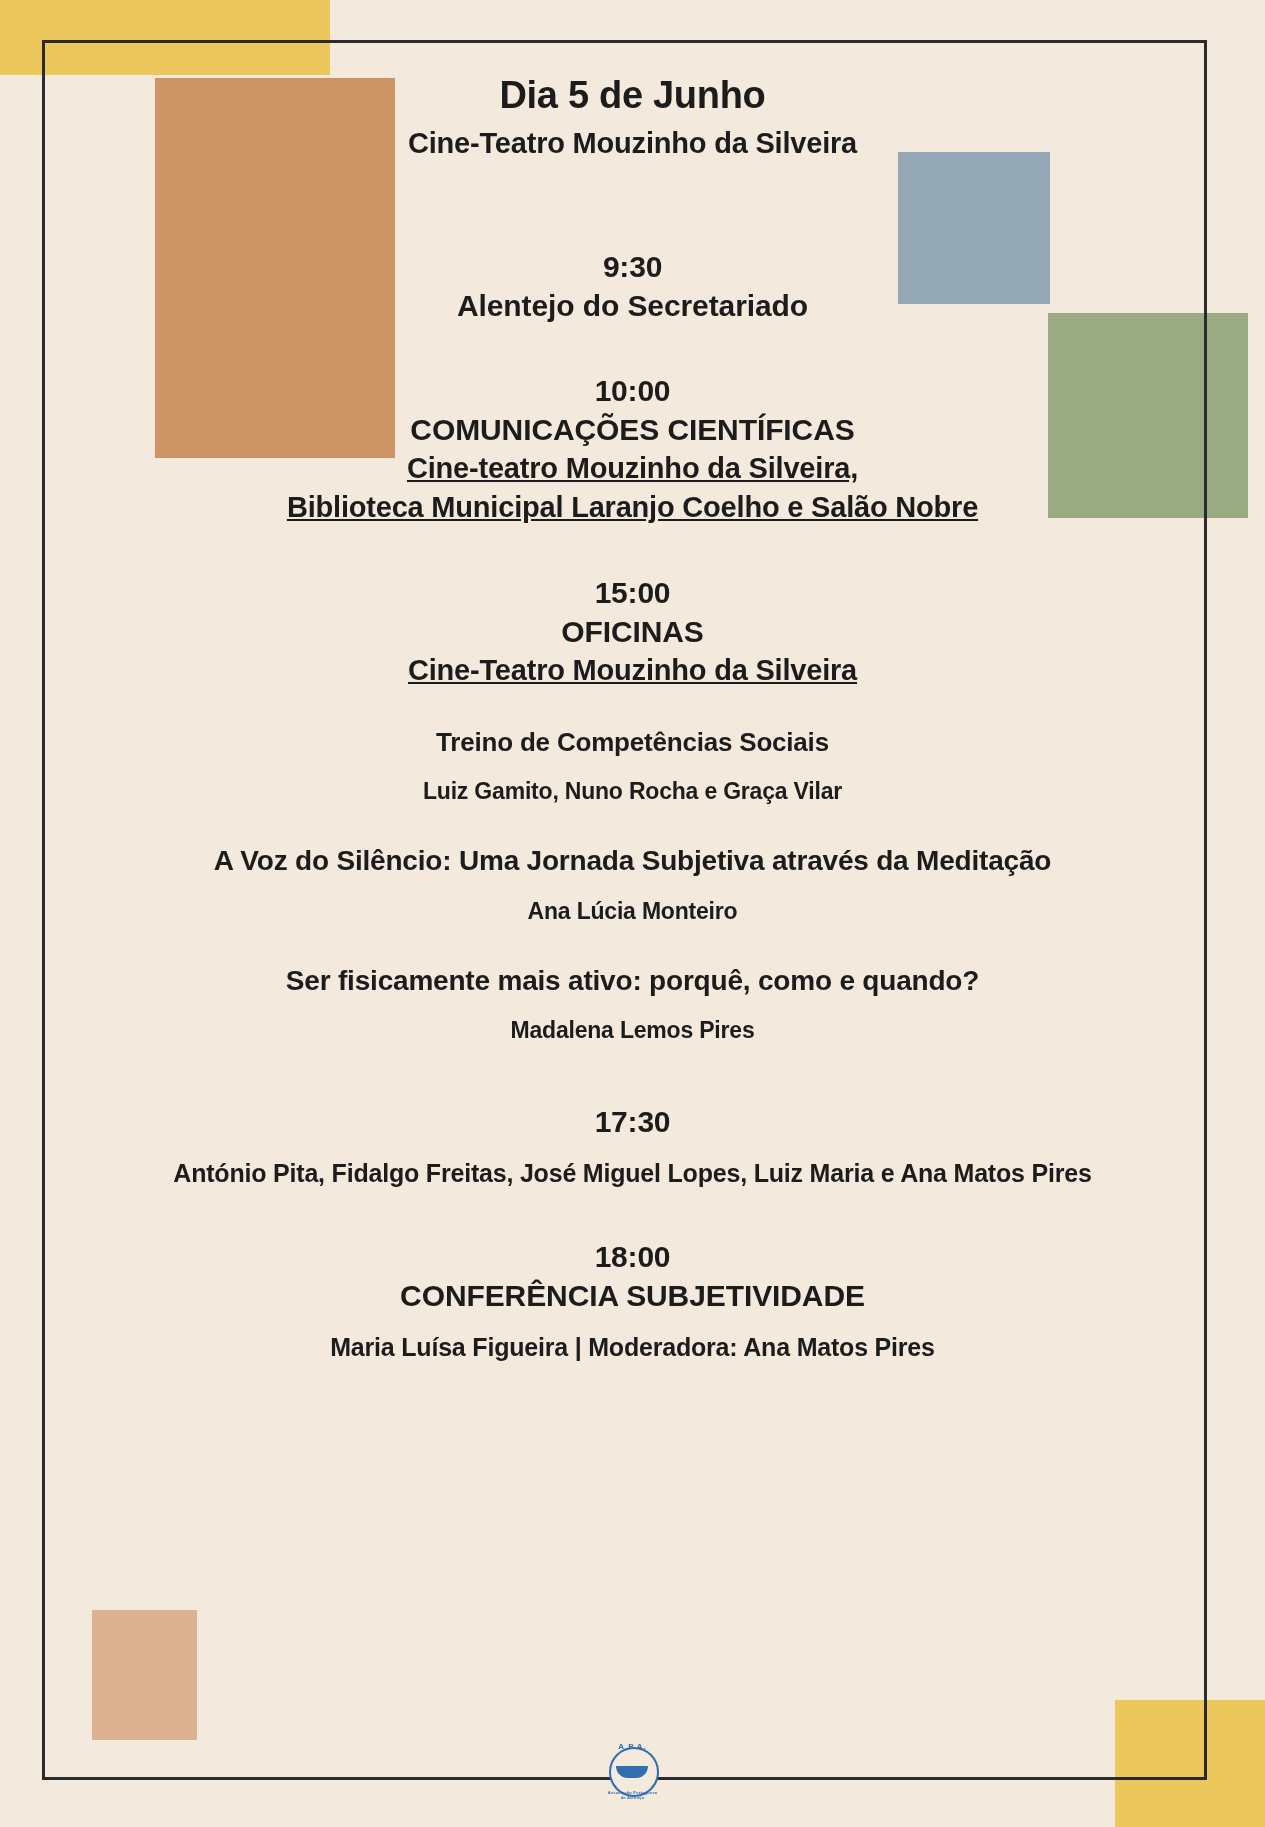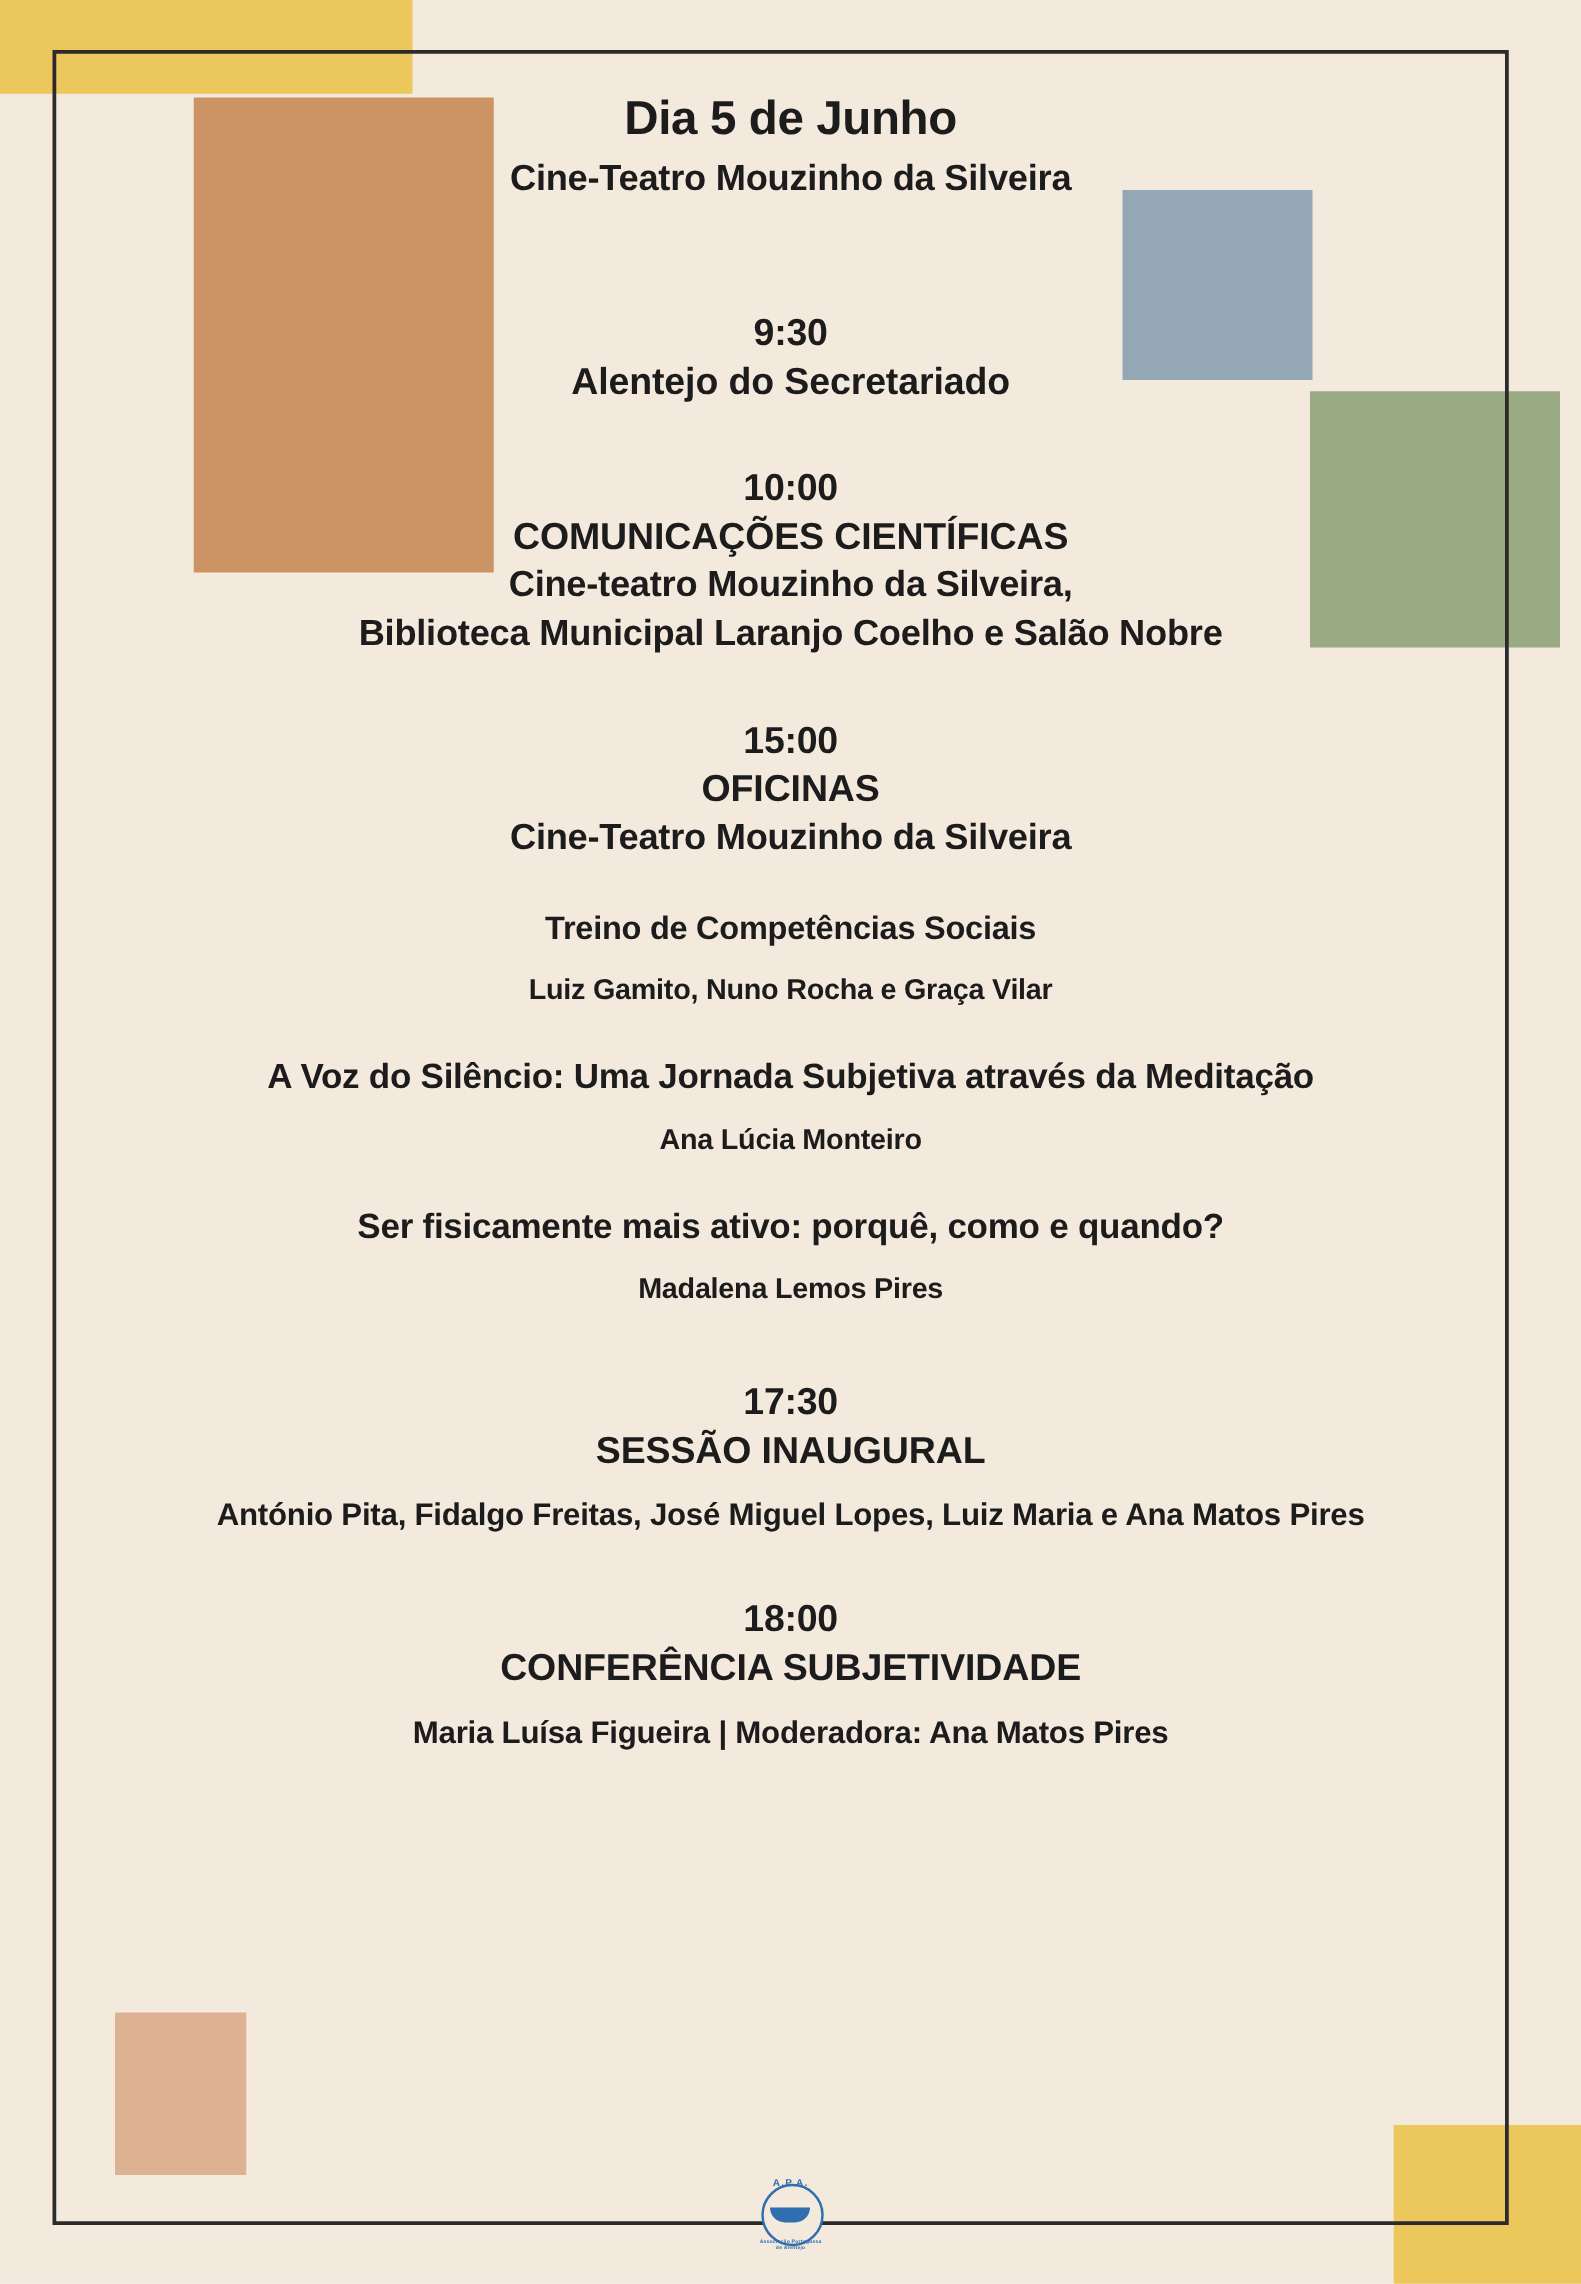--- a/index.html
+++ b/index.html
@@ -116,20 +116,21 @@
     font-size: 30px;
     font-weight: bold;
     letter-spacing: -0.1px;
     line-height: 1.3;
   }
   .place {
     font-size: 29px;
     font-weight: bold;
     letter-spacing: -0.2px;
     line-height: 1.35;
+    text-decoration: underline;
   }
   .wtitle {
     font-size: 26px;
     font-weight: bold;
     letter-spacing: -0.2px;
     line-height: 1.3;
   }
   .wtitle.big {
     font-size: 28px;
   }
@@ -265,21 +266,20 @@
     <div class="workshop">
       <div class="wtitle big">Ser fisicamente mais ativo: porquê, como e quando?</div>
       <div class="people">Madalena Lemos Pires</div>
     </div>
   </div>
 
   <div class="gap-l"></div>
 
   <div class="block">
     <div class="time">17:30</div>
-    <div class="heading">SESSÃO INAUGURAL</div>
     <div class="people wide">António Pita, Fidalgo Freitas, José Miguel Lopes, Luiz Maria e Ana Matos Pires</div>
   </div>
 
   <div class="gap-m"></div>
 
   <div class="block">
     <div class="time">18:00</div>
     <div class="heading">CONFERÊNCIA SUBJETIVIDADE</div>
     <div class="people wide">Maria Luísa Figueira | Moderadora: Ana Matos Pires</div>
   </div>

